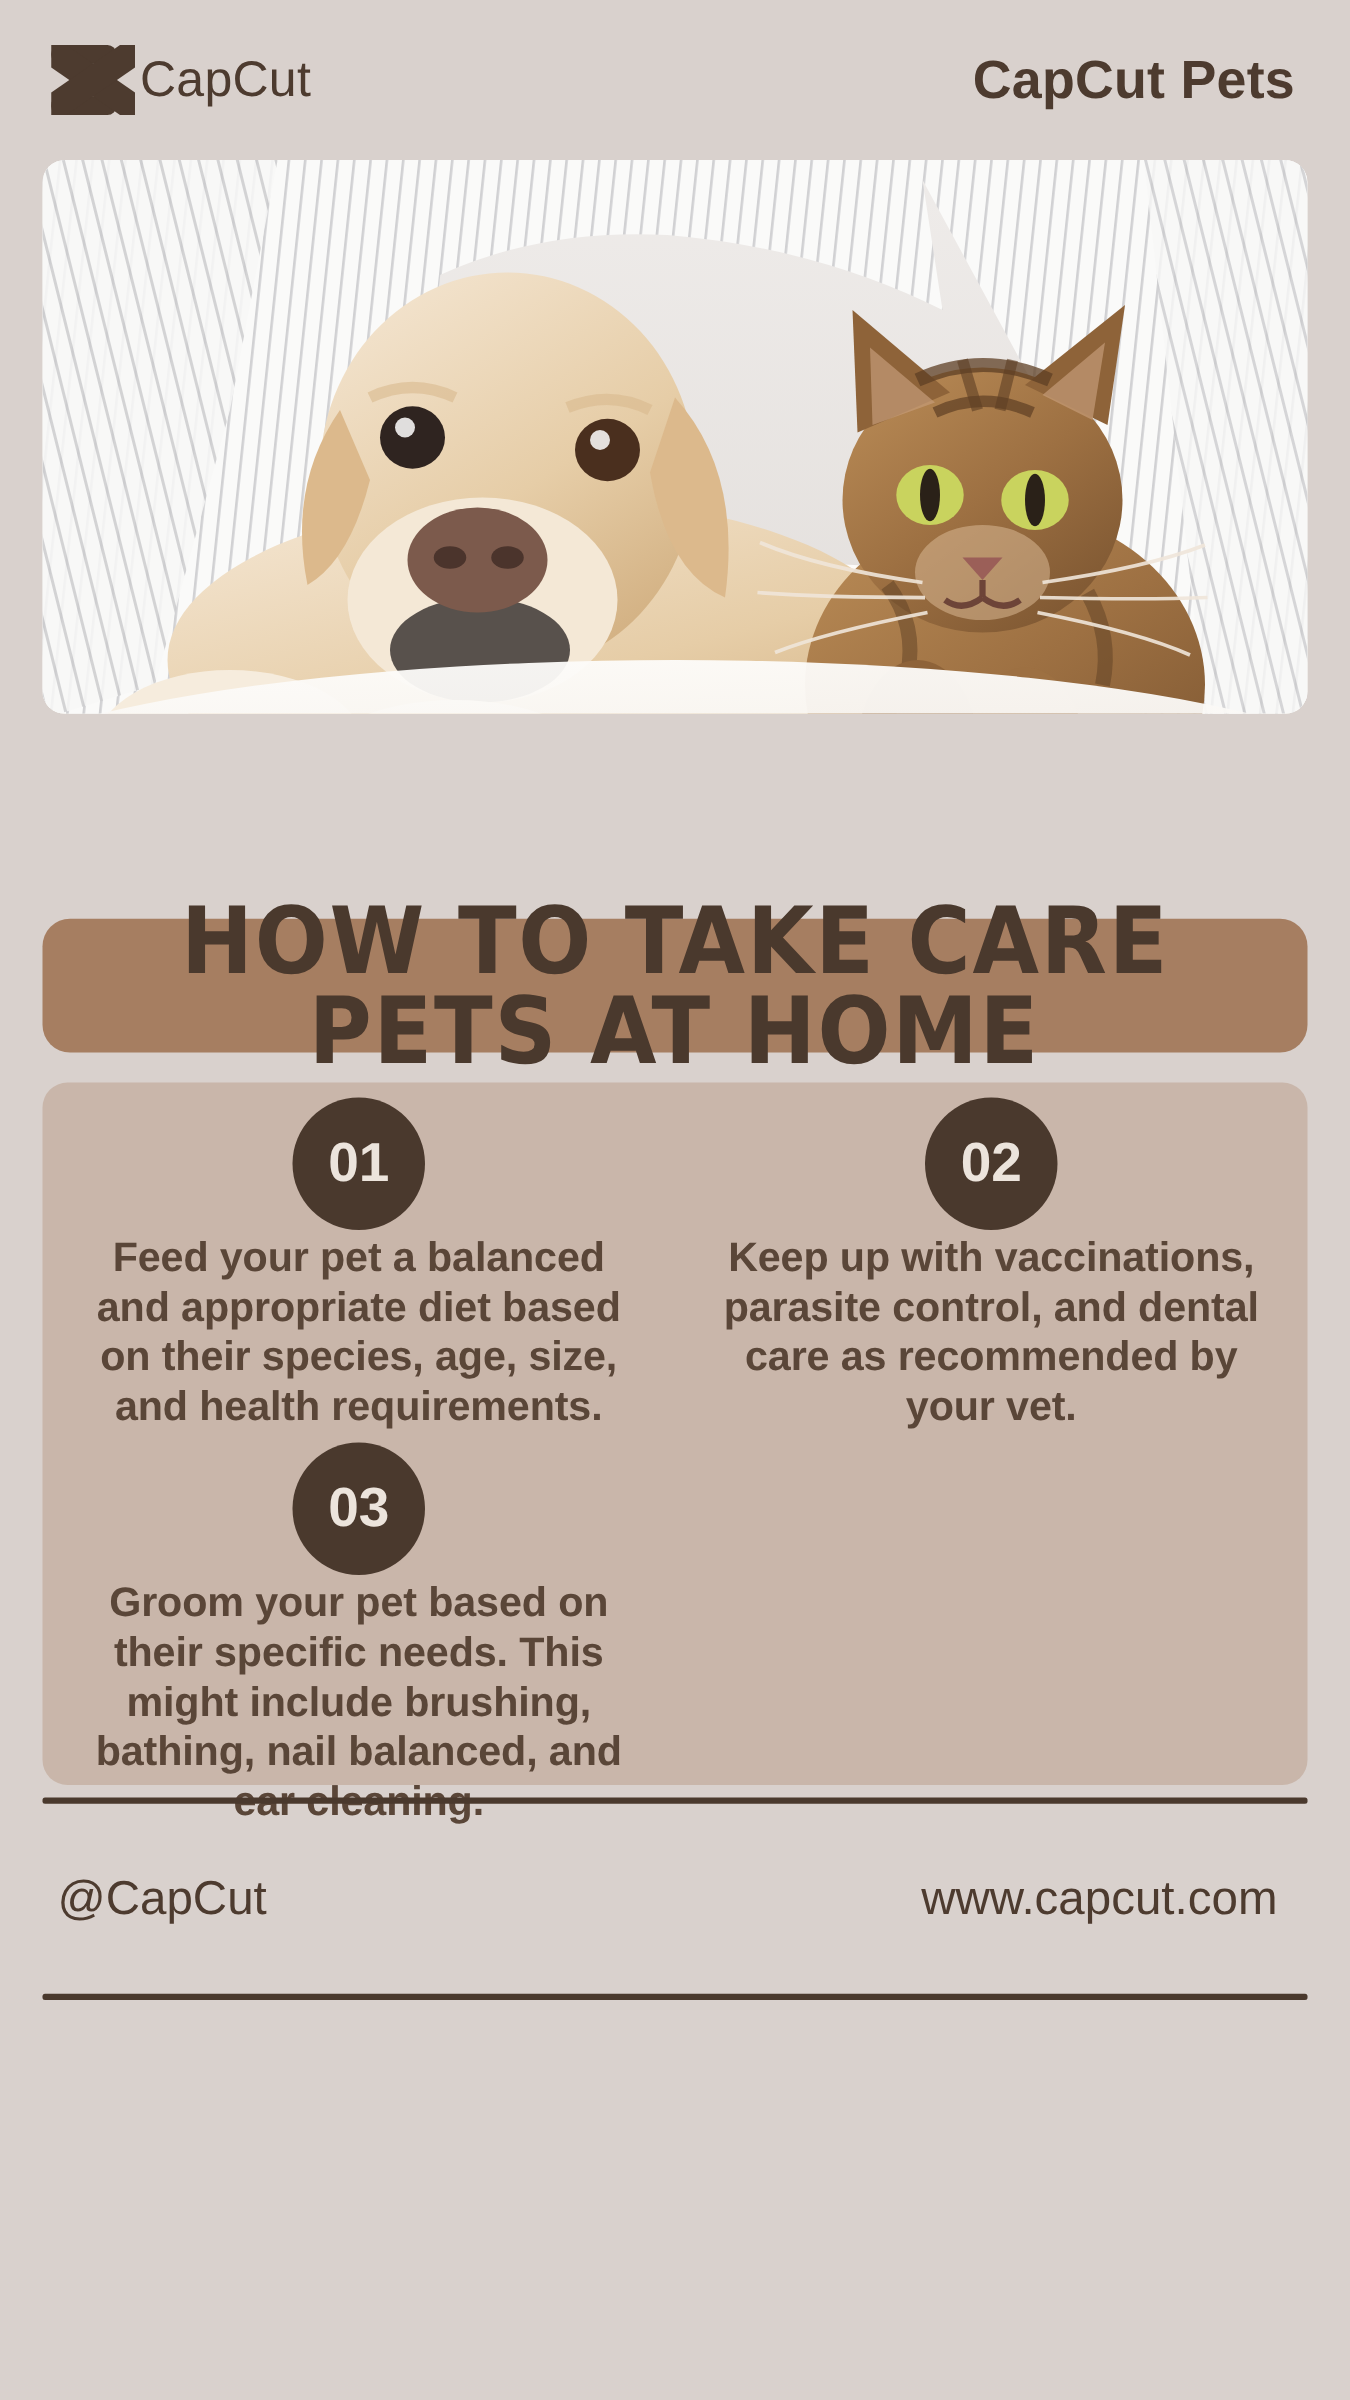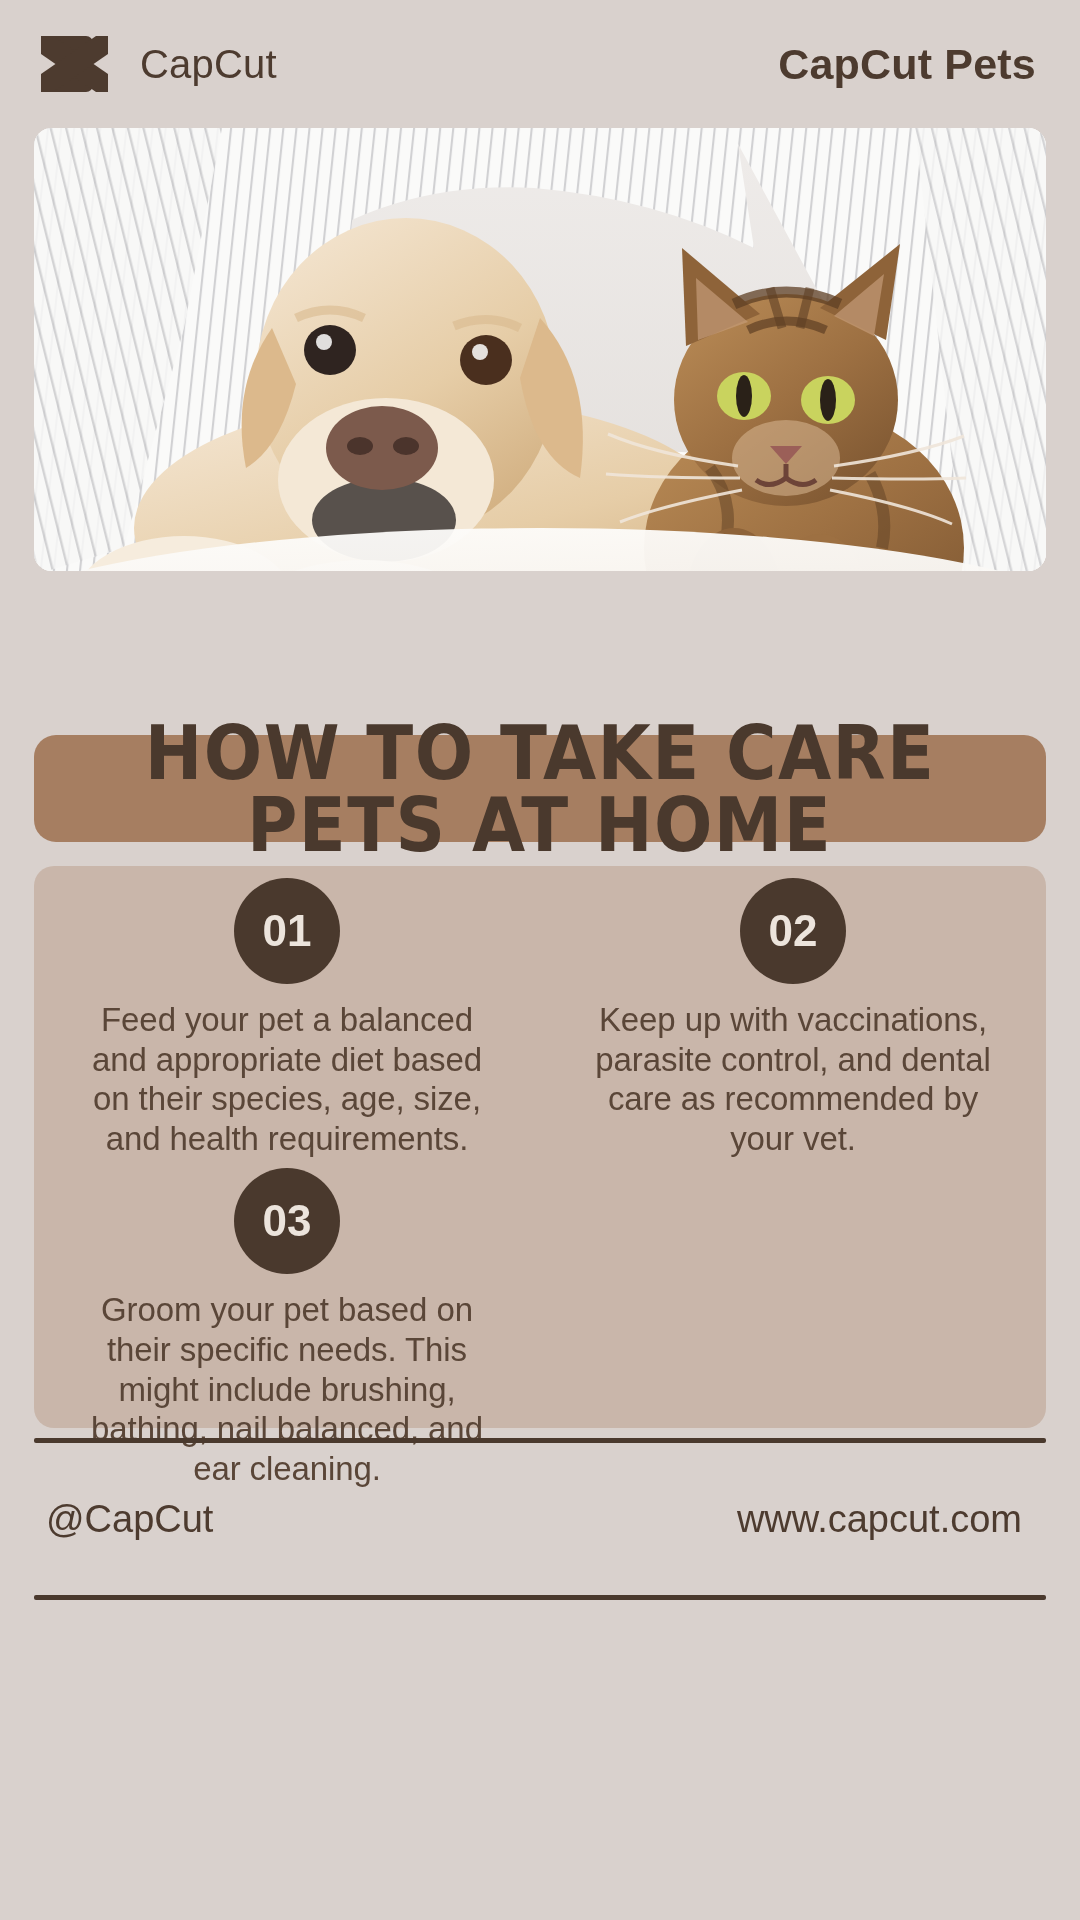--- a/index.html
+++ b/index.html
@@ -32,21 +32,21 @@
     height: 128px;
     display: flex;
     align-items: center;
     justify-content: space-between;
     padding: 0 40px 0 34px;
   }
 
   .brand {
     display: flex;
     align-items: center;
-    gap: 32px;
+    gap: 4px;
   }
 
   .logo-icon {
     width: 74px;
     height: 62px;
     display: block;
   }
 
   .brand-name {
     font-size: 40px;
@@ -148,27 +148,27 @@
     align-items: center;
     justify-content: center;
     font-family: Liberation Sans, sans-serif;
     font-weight: 700;
     font-size: 44px;
     letter-spacing: 0px;
     flex: 0 0 auto;
   }
 
   .tip-text {
-    margin-top: 16px;
+    margin-top: 2px;
     font-size: 33px;
     line-height: 1.2;
     color: #5a4638;
     text-align: center;
     max-width: 430px;
-    font-weight: 400;
+    font-weight: 700;
     letter-spacing: -0.1px;
   }
 
   
   .footer {
     position: absolute;
     left: 34px;
     top: 1438px;
     width: 1012px;
     height: 130px;

